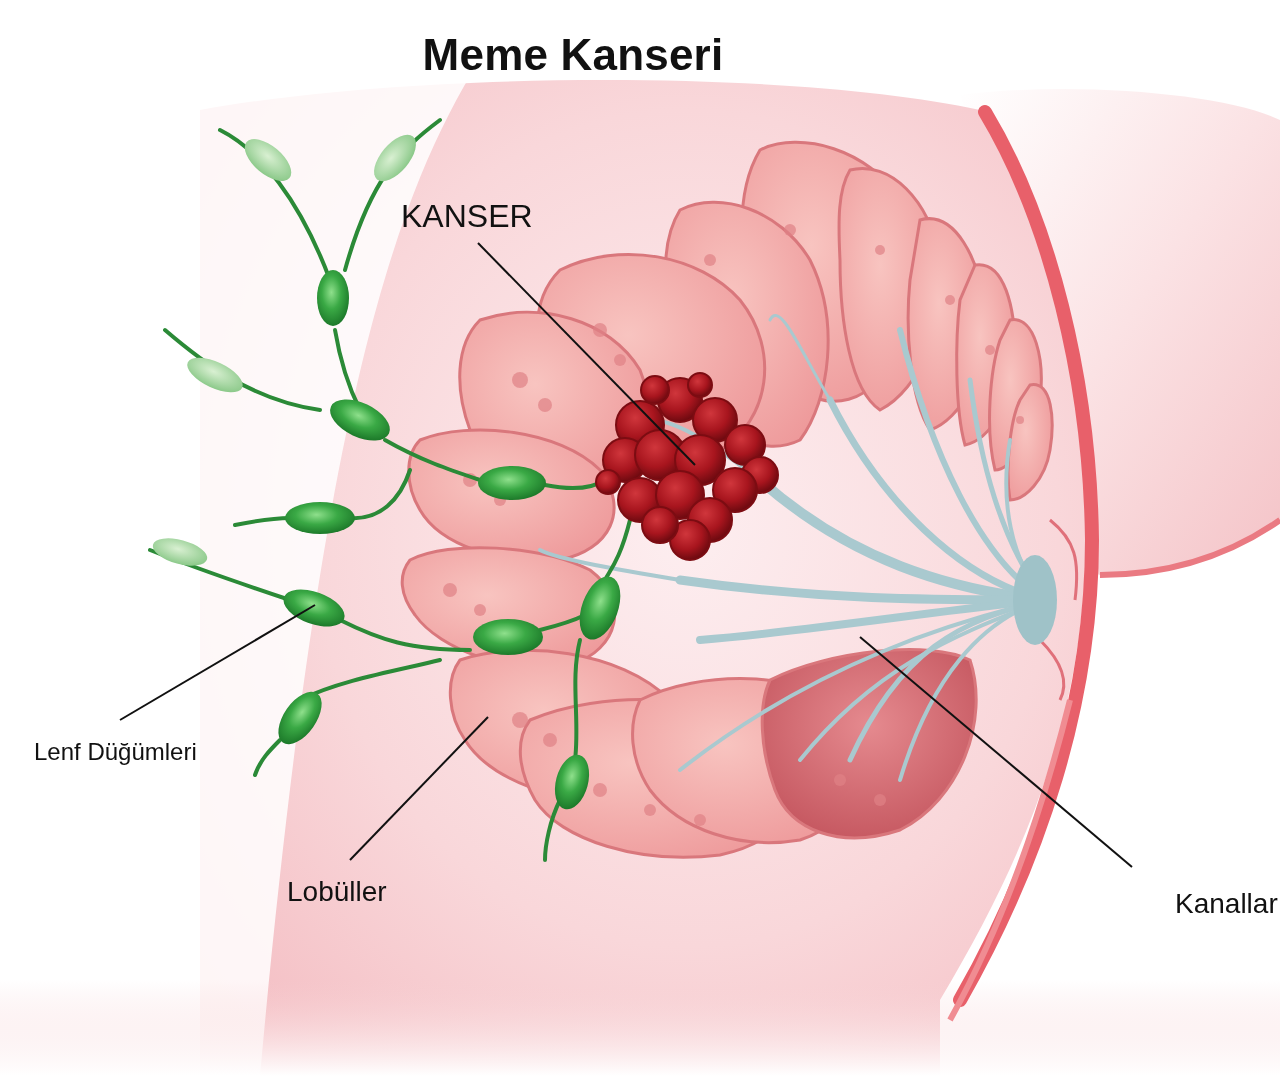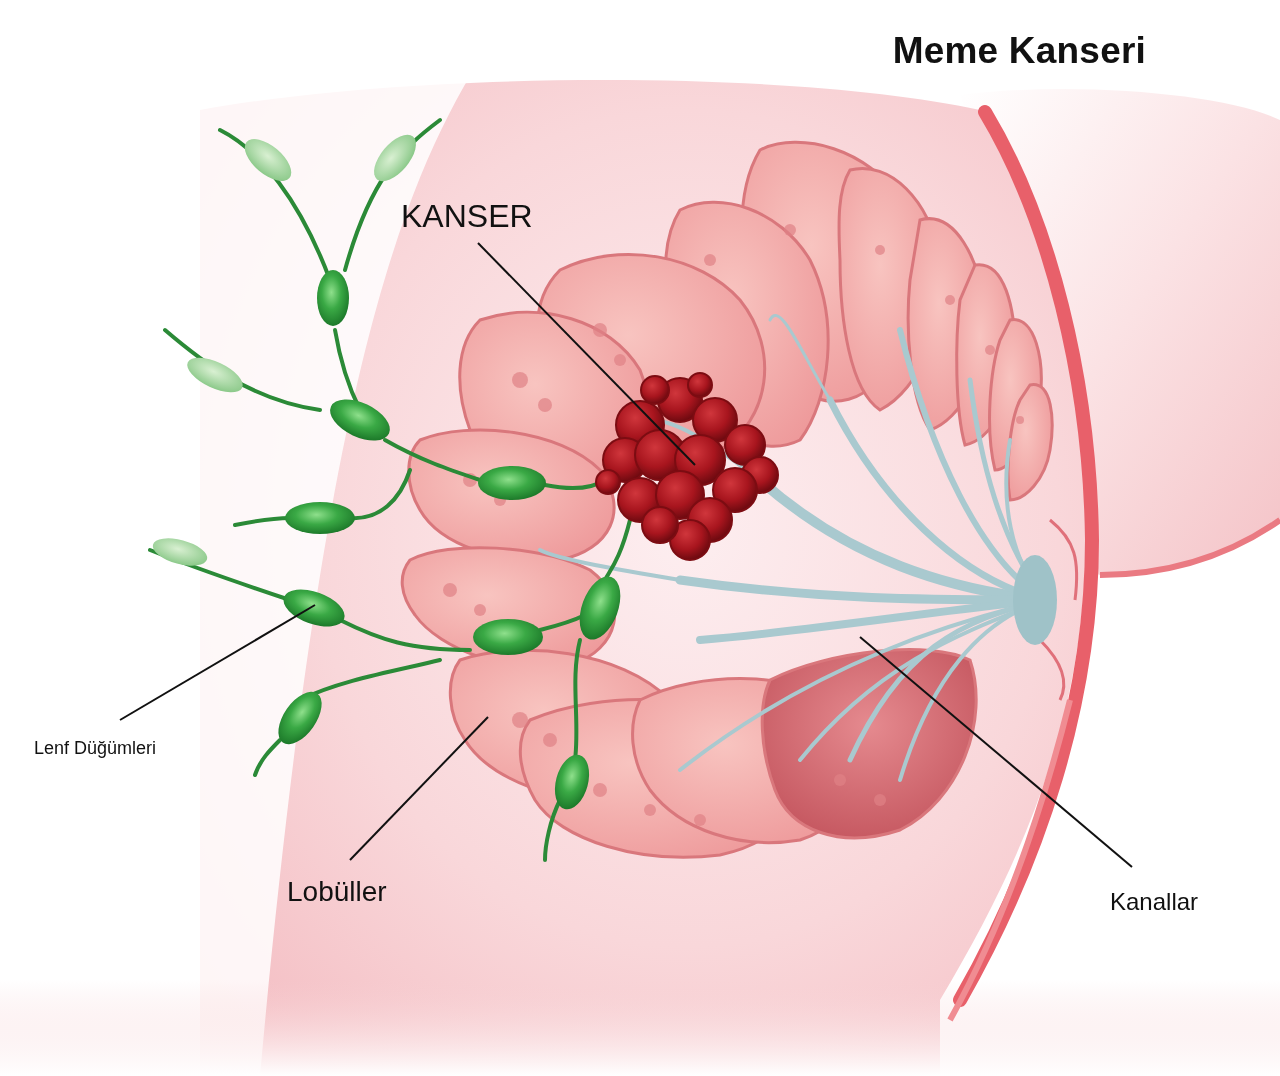--- a/index.html
+++ b/index.html
@@ -1,23 +1,23 @@
 <!DOCTYPE html>
 <html><head>
   <meta charset="utf-8">
   <style>
     html, body { margin: 0; padding: 0; background: #ffffff; }
     body { width: 1280px; height: 1076px; overflow: hidden; position: relative; font-family: "Liberation Sans", sans-serif; }
     #stage { position: absolute; left: 0; top: 0; width: 1280px; height: 1076px; }
     .label { position: absolute; color: #111; white-space: nowrap; }
-    .title { left: 0; width: 1146px; text-align: right; top: 30px; font-size: 37px; font-weight: bold; letter-spacing: 0.2px; }
+    .title { left: 0; width: 1146px; text-align: center; top: 30px; font-size: 44px; font-weight: bold; letter-spacing: 0.2px; }
     .lbl-kanser { left: 401px; top: 198px; font-size: 32px; }
-    .lbl-lenf { left: 34px; top: 738px; font-size: 18px; }
+    .lbl-lenf { left: 34px; top: 738px; font-size: 24px; }
     .lbl-lobul { left: 287px; top: 876px; font-size: 28px; }
-    .lbl-kanal { left: 1110px; top: 888px; font-size: 24px; }
+    .lbl-kanal { left: 1175px; top: 888px; font-size: 28px; }
   </style>
 </head>
 <body>
 
 <div id="stage">
   <svg width="1280" height="1076" viewBox="0 0 1280 1076">
     <defs>
       <radialGradient id="skinGrad" cx="0.55" cy="0.45" r="0.7">
         <stop offset="0" stop-color="#fdeef0"></stop>
         <stop offset="0.6" stop-color="#f9d7da"></stop>

